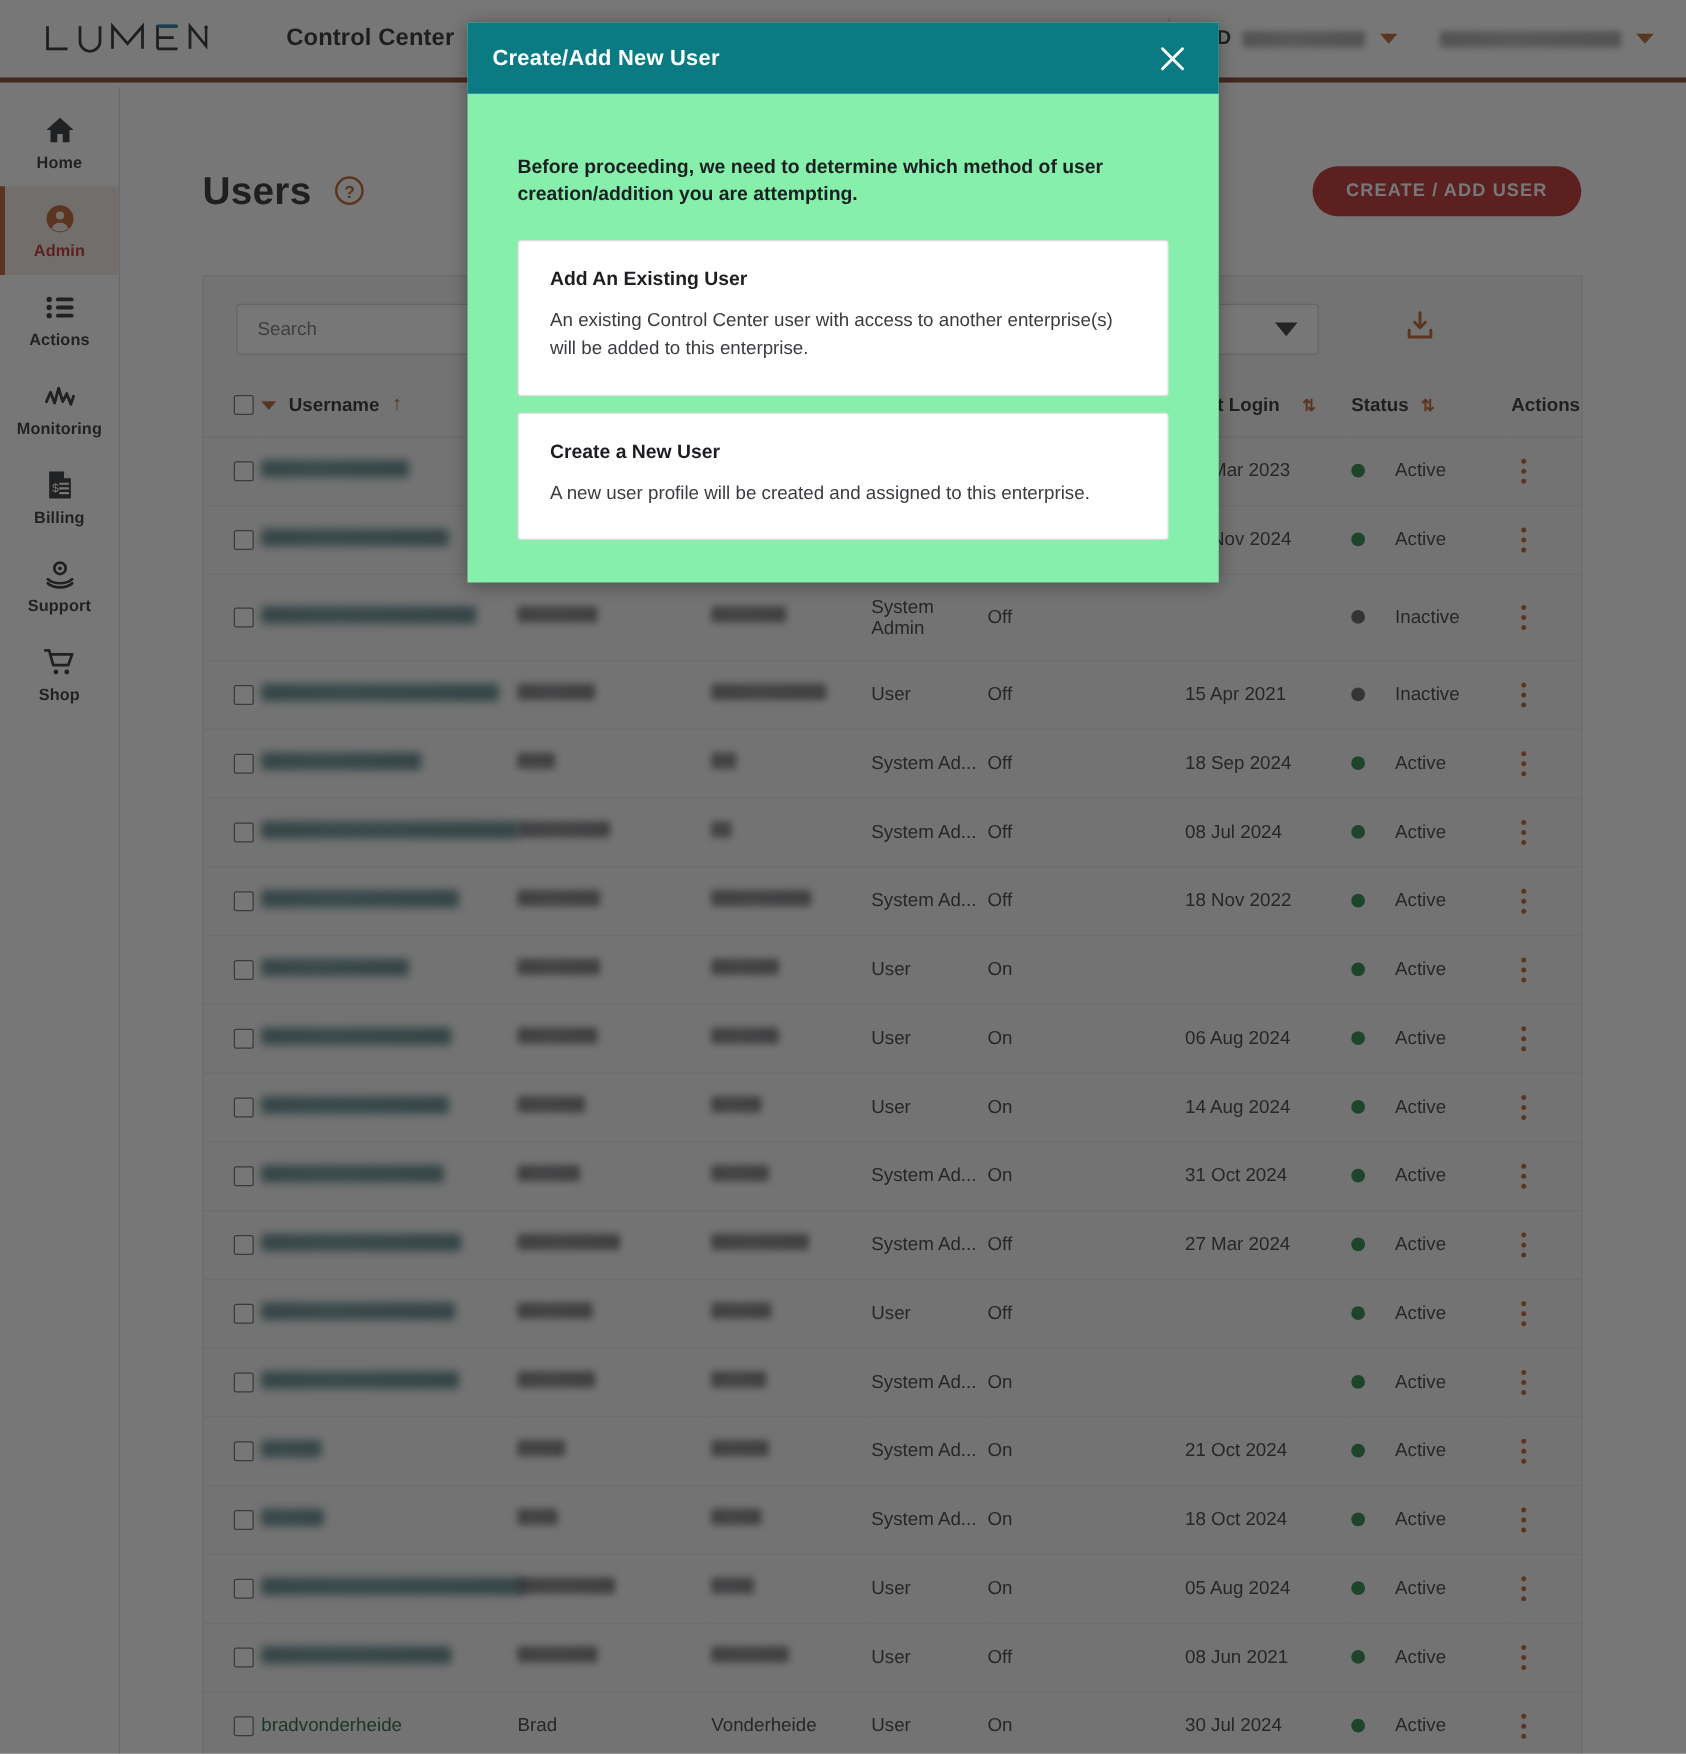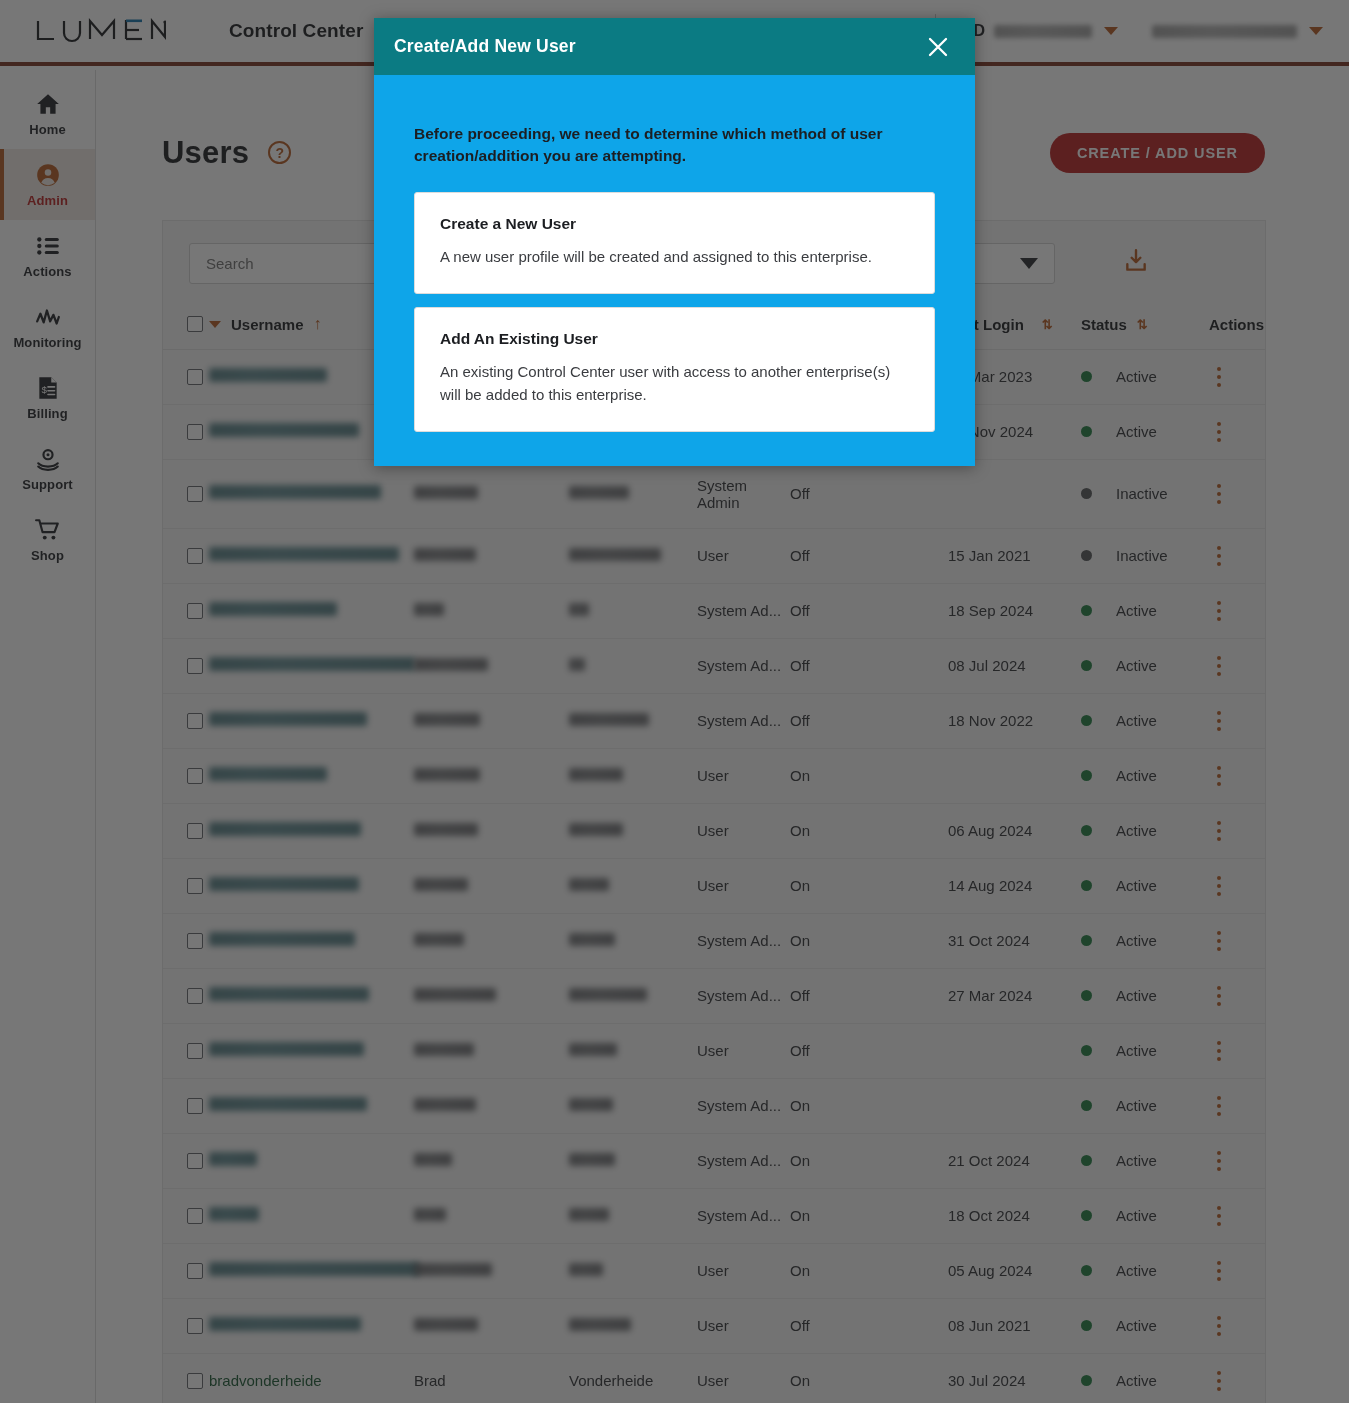--- a/index.html
+++ b/index.html
@@ -166,21 +166,21 @@
   .kebab i { width:4px; height:4px; border-radius:50%; background:#b4561c; display:block; }
 
   
   #dim {
     position:absolute; inset:0; background: rgba(36,36,36,0.62); z-index: 40;
   }
 
   
   #modal {
     position:absolute; z-index:50; left:374px; top:18px; width:601px;
-    background:#0ea5e9; box-shadow: 0 2px 14px rgba(0,0,0,.35);
+    background:#86efac; box-shadow: 0 2px 14px rgba(0,0,0,.35);
   }
   .modal-head {
     background:#0b7b83; height:57px; display:flex; align-items:center;
     padding: 0 22px 0 20px; color:#fff;
   }
   .modal-title { font-size: 17.5px; font-weight:700; letter-spacing:.2px; }
   .modal-close {
     margin-left:auto; width:30px;height:30px; cursor:pointer;
     display:flex;align-items:center;justify-content:center;
   }
@@ -431,21 +431,21 @@
             </tr>
             <tr>
               <td class="c-check">
                 <span class="chk"></span>
               </td>
               <td class="c-user"><span class="uname blurred" style="width: 190px;">x</span></td>
               <td class="c-first"><span class="txt-blur" style="width: 62px;">x</span></td>
               <td class="c-last"><span class="txt-blur" style="width: 92px;">x</span></td>
               <td class="c-role">User</td>
               <td class="c-mfa">Off</td>
-              <td class="c-login">15 Jan 2021</td>
+              <td class="c-login">15 Apr 2021</td>
               <td class="c-status">
                 <span class="status-wrap">
                   <span class="dot inactive"></span>
                   <span>Inactive</span>
                 </span>
               </td>
               <td class="c-act">
                 <span class="kebab">
                   <i></i>
                   <i></i>
@@ -828,22 +828,22 @@
     <span class="modal-close">
       <svg width="24" height="24" viewBox="0 0 24 24">
         <path d="M4 4 L20 20 M20 4 L4 20" stroke="#ffffff" stroke-width="2.3" stroke-linecap="round"></path>
       </svg>
     </span>
   </div>
   <div class="modal-body">
     <p class="modal-lead">Before proceeding, we need to determine which method of user creation/addition you are attempting.</p>
 
     <div class="opt-card">
+      <div class="opt-title">Add An Existing User</div>
+      <div class="opt-desc">An existing Control Center user with access to another enterprise(s) will be added to this enterprise.</div>
+    </div>
+
+    <div class="opt-card">
       <div class="opt-title">Create a New User</div>
       <div class="opt-desc">A new user profile will be created and assigned to this enterprise.</div>
     </div>
-
-    <div class="opt-card">
-      <div class="opt-title">Add An Existing User</div>
-      <div class="opt-desc">An existing Control Center user with access to another enterprise(s) will be added to this enterprise.</div>
-    </div>
   </div>
 </div>
 
 </body></html>

